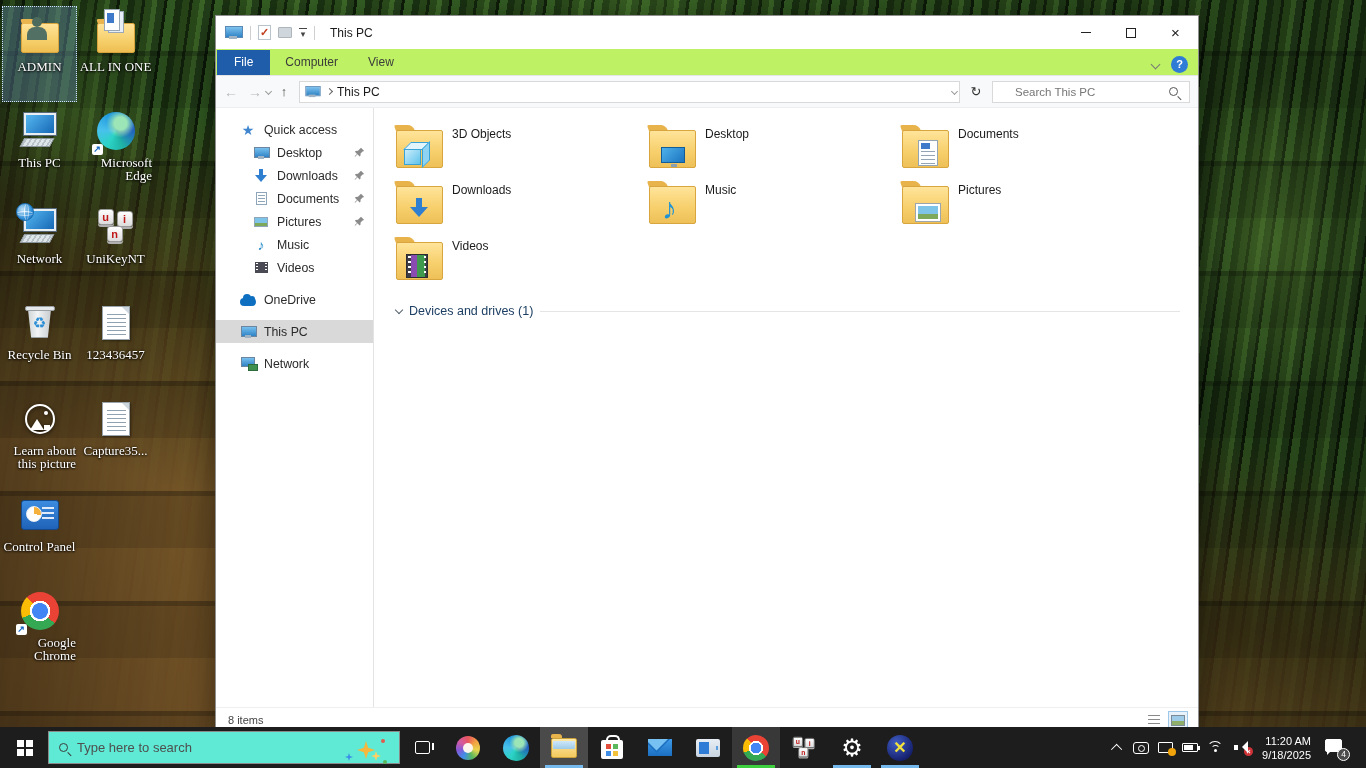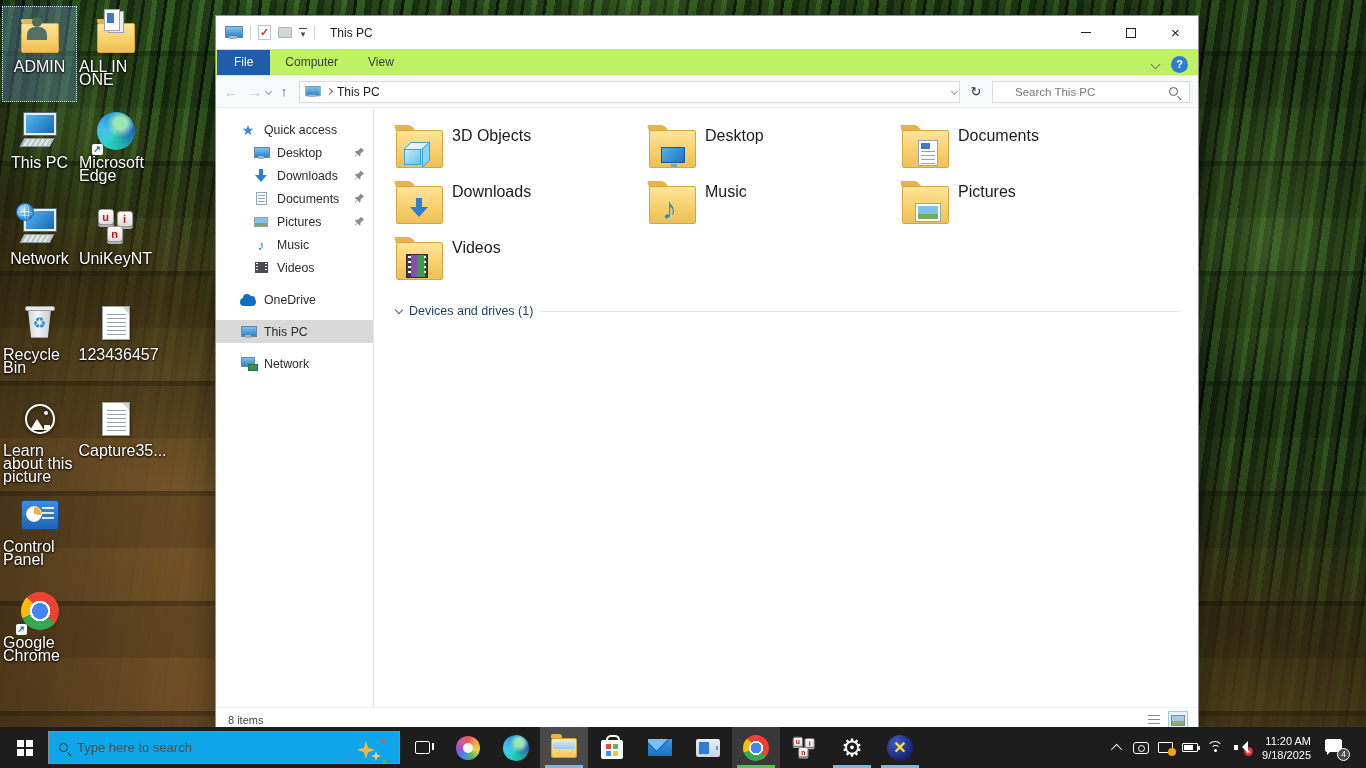--- a/index.html
+++ b/index.html
@@ -24,22 +24,22 @@
     mix-blend-mode:multiply;
   }
 
   
   .desktop-icons { position:absolute; left:2px; top:6px; width:152px; height:676px;
     display:flex; flex-flow:column wrap; z-index:2; }
   .dicon { width:75px; height:96px; display:flex; flex-direction:column; align-items:center;
     padding-top:6px; cursor:default; border:1px solid transparent; }
   .dicon.selected { background:rgba(130,180,245,.28); border:1px dotted #cfe3ff; }
   .dicon .ibox { width:44px; height:44px; position:relative; display:flex; align-items:center; justify-content:center; }
-  .dicon .dlabel { margin-top:3px; font-size:16px; line-height:13px; color:#fff; text-align:left;
-    text-shadow:0 1px 2px rgba(0,0,0,.95), 0 0 3px rgba(0,0,0,.8); max-width:74px; }
+  .dicon .dlabel { margin-top:3px; font-size:13px; line-height:13px; color:#fff; text-align:right;
+    text-shadow:0 1px 2px rgba(0,0,0,.95), 0 0 3px rgba(0,0,0,.8); max-width:74px;font-family:Liberation Serif, serif; }
 
   .shortcut-badge { position:absolute; left:-2px; bottom:-2px; width:11px; height:11px; background:#fff;
     border-radius:2px; font-size:9px; line-height:11px; color:#1266c0; text-align:center; font-weight:bold; }
 
   
   .minifolder { position:relative; width:38px; height:30px; margin-top:6px;
     background:linear-gradient(180deg,#ffe398,#f6cf6b 60%,#eebe52); border:1px solid #d9a43e; border-radius:2px; }
   .minifolder::before { content:""; position:absolute; top:-5px; left:0; width:15px; height:5px;
     background:#eab54e; border-radius:2px 4px 0 0; transform:skewX(20deg); transform-origin:bottom left; }
   .person-glyph { position:absolute; left:9px; top:3px; width:20px; height:24px; }
@@ -176,21 +176,21 @@
   .net-ic::after { content:""; position:absolute; left:7px; top:7px; width:8px; height:5px; background:#3f8f4f; border:1px solid #2c6b3a; }
   .nlabel { white-space:nowrap; }
 
   .content { flex:1; padding:14px 10px 0 22px; overflow:hidden; position:relative; }
   .group-header { display:flex; align-items:center; gap:7px; margin:6px 0 10px; }
   .gh-chev { width:6px; height:6px; border-right:1.4px solid #56616d; border-bottom:1.4px solid #56616d; transform:rotate(45deg); margin-top:-2px; }
   .gh-title { font-size:12.5px; color:#1d3f63; white-space:nowrap; }
   .gh-line { flex:1; height:1px; background:#e5e5e5; margin-right:8px; }
   .tiles { display:grid; grid-template-columns:repeat(3,253px); }
   .tile { height:56px; display:flex; gap:9px; align-items:flex-start; padding-top:0; }
-  .tile .tname { font-size:16px; color:#1b1b1b; margin-top:5px;text-align:center; }
+  .tile .tname { font-size:12px; color:#1b1b1b; margin-top:5px;text-align:center; }
 
   .folder { position:relative; width:47px; height:38px; margin-top:8px; flex:none; }
   .folder::before { content:""; position:absolute; top:-5px; left:0; width:19px; height:6px; background:#e9b34c;
     border-radius:2px 5px 0 0; transform:skewX(20deg); transform-origin:bottom left; }
   .folder-body { position:absolute; inset:0; background:linear-gradient(180deg,#ffe49a,#f7d06d 55%,#eec058);
     border:1px solid #d8a53f; border-radius:2px; }
   .glyph { position:absolute; z-index:2; }
   .g-cube { left:8px; bottom:3px; width:17px; height:17px; background:linear-gradient(135deg,#cdeefb,#5fc3ec); border:1px solid #39a3d6; }
   .g-cube::before { content:""; position:absolute; left:2px; top:-7px; width:17px; height:6px; background:#e2f5fc; border:1px solid #39a3d6; transform:skewX(-45deg); }
   .g-cube::after { content:""; position:absolute; left:17px; top:-4px; width:6px; height:17px; background:#8ed4f2; border:1px solid #39a3d6; transform:skewY(-45deg); }
@@ -229,21 +229,21 @@
   .view-btns { margin-left:auto; display:flex; gap:4px; }
   .vbtn { width:20px; height:18px; display:flex; align-items:center; justify-content:center; border:1px solid transparent; }
   .vbtn.active { background:#e8f2fb; border-color:#9ec7e8; }
   .vb-details { width:12px; height:10px; background:repeating-linear-gradient(180deg,#8a8a8a 0 1.5px, transparent 1.5px 4px); position:relative; }
   .vb-thumb { width:14px; height:11px; border:1px solid #7a8a96; background:linear-gradient(180deg,#9ecbe8 60%,#8fae6a 60%); }
 
   
   .taskbar { position:absolute; left:0; bottom:0; width:1366px; height:41px; background:#1d1d1d; z-index:5; display:flex; align-items:stretch; }
   .tb-start { width:48px; display:flex; align-items:center; justify-content:center; }
   .winlogo { width:7px; height:7px; background:#fff; box-shadow:9px 0 0 #fff, 0 9px 0 #fff, 9px 9px 0 #fff; margin:-8px 8px 0 0; }
-  .tb-search { width:352px; margin:4px 0; background:#0ea5e9; border:1px solid #8a8a8a; display:flex; align-items:center; padding:0 10px; gap:9px; position:relative; }
+  .tb-search { width:352px; margin:4px 0; background:#5eead4; border:1px solid #8a8a8a; display:flex; align-items:center; padding:0 10px; gap:9px; position:relative; }
   .tb-search .lens { border-color:#3b3b3b; } .tb-search .lens::after { background:#3b3b3b; }
   .tb-search input { border:none; outline:none; background:transparent; font-size:13px; color:#333; flex:1; font-family:"Liberation Sans",sans-serif; }
   .tb-search input::placeholder { color:#4f4f4f; }
   .sparkles { position:absolute; right:12px; top:7px; width:44px; height:26px; }
   .spark { position:absolute; clip-path:polygon(50% 0,62% 38%,100% 50%,62% 62%,50% 100%,38% 62%,0 50%,38% 38%); }
   .spark.big { left:14px; top:2px; width:18px; height:18px; background:#f5b73d; }
   .spark.small { left:28px; top:12px; width:10px; height:10px; background:#fcd064; }
   .spark.blue { left:2px; top:14px; width:8px; height:8px; background:#3b8de8; }
   .sdot { position:absolute; border-radius:50%; }
   .sdot.red { right:2px; top:0; width:4px; height:4px; background:#e05a4e; }

